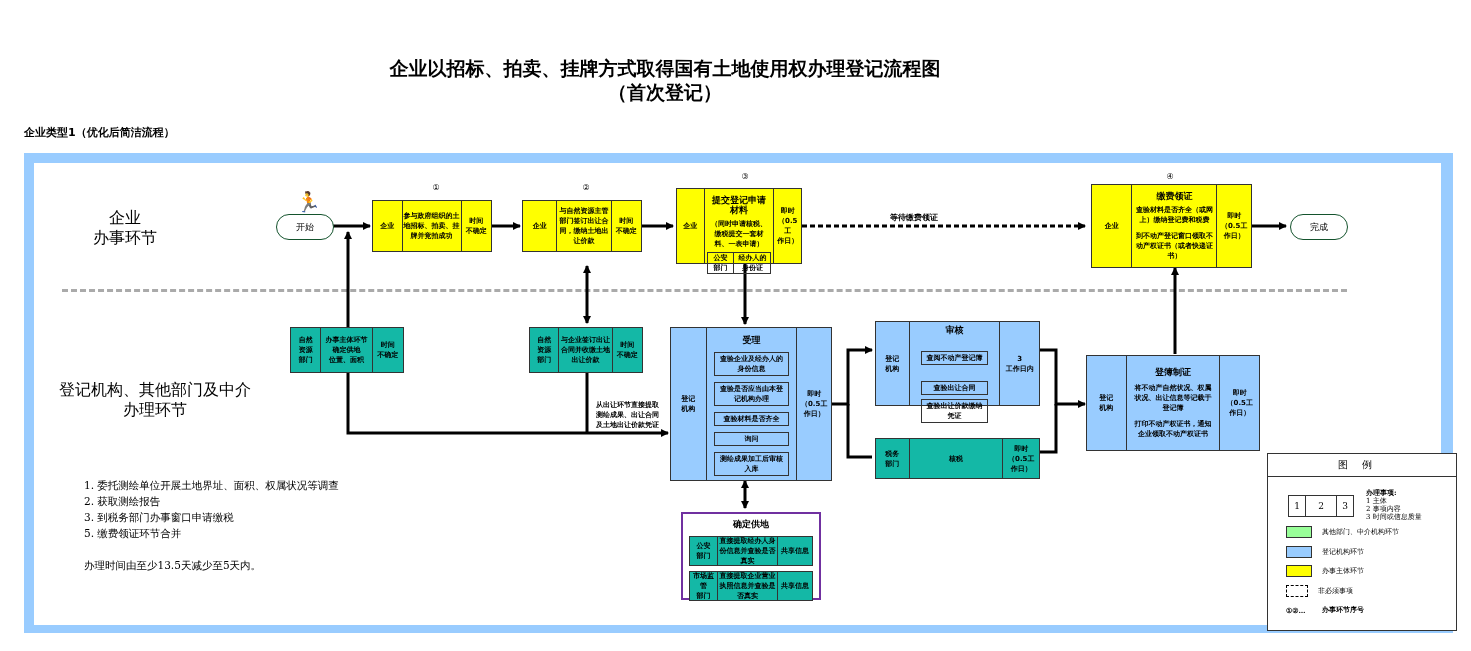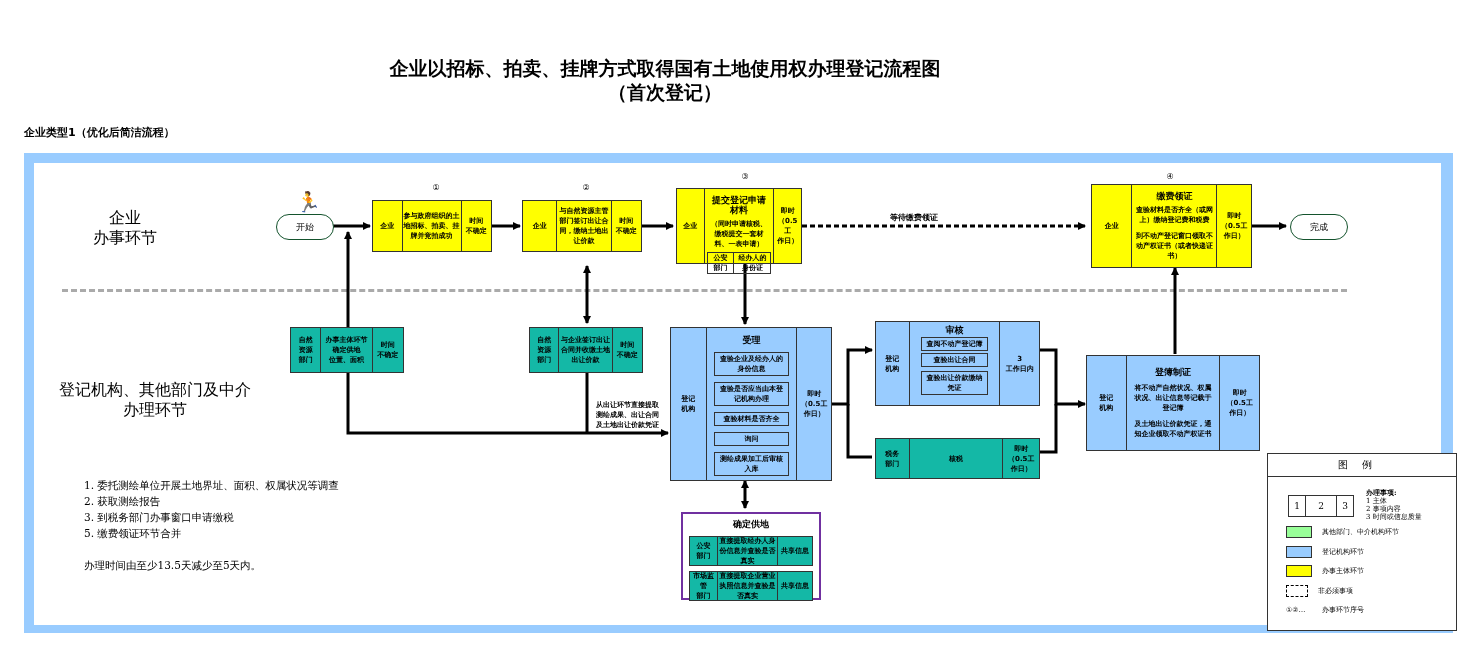--- a/index.html
+++ b/index.html
@@ -176,21 +176,21 @@
   <div class="cell" style="width:34px;white-space:pre-line">即时
 （0.5工
 作日）</div>
 </div>
 
 <div class="node blue" style="left:875px;top:321px;width:165px;height:85px;">
   <div class="cell" style="width:34px;white-space:pre-line">登记
 机构</div>
   <div class="cell" style="width:92px;flex-direction:column;justify-content:flex-start;align-items:stretch;">
     <div class="box-title" style="margin:2px 0">审核</div>
-    <div class="inner-box" style="margin:0 10px">查阅不动产登记簿</div>
+    <div class="inner-box" style="margin:14px 10px">查阅不动产登记簿</div>
     <div class="inner-box" style="margin:2px 10px">查验出让合同</div>
     <div class="inner-box" style="margin:2px 10px">查验出让价款缴纳凭证</div>
   </div>
   <div class="cell" style="width:39px;white-space:pre-line">3
 工作日内</div>
 </div>
 
 <div class="node green" style="left:875px;top:438px;width:165px;height:41px;">
   <div class="cell" style="width:34px;white-space:pre-line">税务
 部门</div>
@@ -199,21 +199,21 @@
 （0.5工
 作日）</div>
 </div>
 
 <div class="node blue" style="left:1086px;top:355px;width:174px;height:96px;">
   <div class="cell" style="width:40px;white-space:pre-line">登记
 机构</div>
   <div class="cell" style="width:95px;flex-direction:column;padding:2px 5px;">
     <div class="box-title" style="margin:0 0 6px">登簿制证</div>
     <div style="margin-bottom:6px">将不动产自然状况、权属状况、出让信息等记载于登记簿</div>
-    <div>及土地出让价款凭证，通知企业领取不动产权证书</div>
+    <div>打印不动产权证书，通知企业领取不动产权证书</div>
   </div>
   <div class="cell" style="width:39px;white-space:pre-line">即时
 （0.5工
 作日）</div>
 </div>
 
 <div id="purple-box" class="abs">
   <div class="box-title" style="margin:4px 0 5px">确定供地</div>
   <div class="node green" style="position:relative;margin:0 6px 5px;height:30px;">
     <div class="cell" style="width:28px;white-space:pre-line">公安
@@ -260,17 +260,17 @@
     <span>登记机构环节</span>
   </div>
   <div class="legend-row" style="left:18px;top:111px;">
     <span class="swatch" style="background:#ffff00"></span>
     <span>办事主体环节</span>
   </div>
   <div class="legend-row" style="left:18px;top:131px;">
     <span class="swatch" style="border:1px dashed #000;background:#fff;width:20px;"></span>
     <span>非必须事项</span>
   </div>
-  <div class="legend-row" style="left:18px;top:151px;">
+  <div class="legend-row" style="left:18px;top:151px;font-weight:bold;">
     <span style="margin-right:10px;width:26px">①②…</span>
     <span>办事环节序号</span>
   </div>
 </div>
 
 </body></html>

